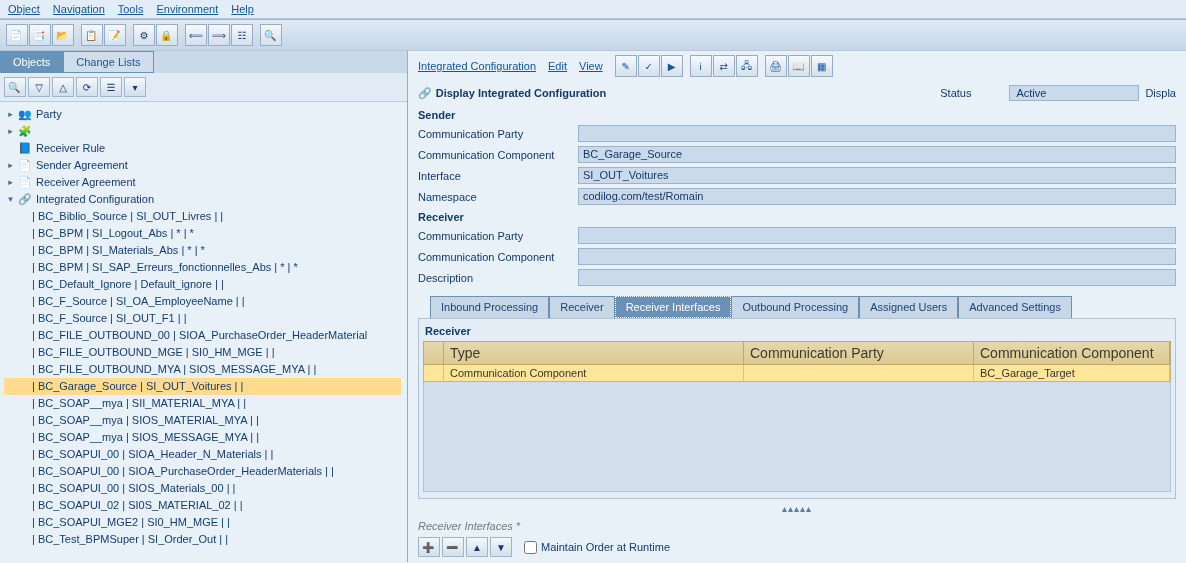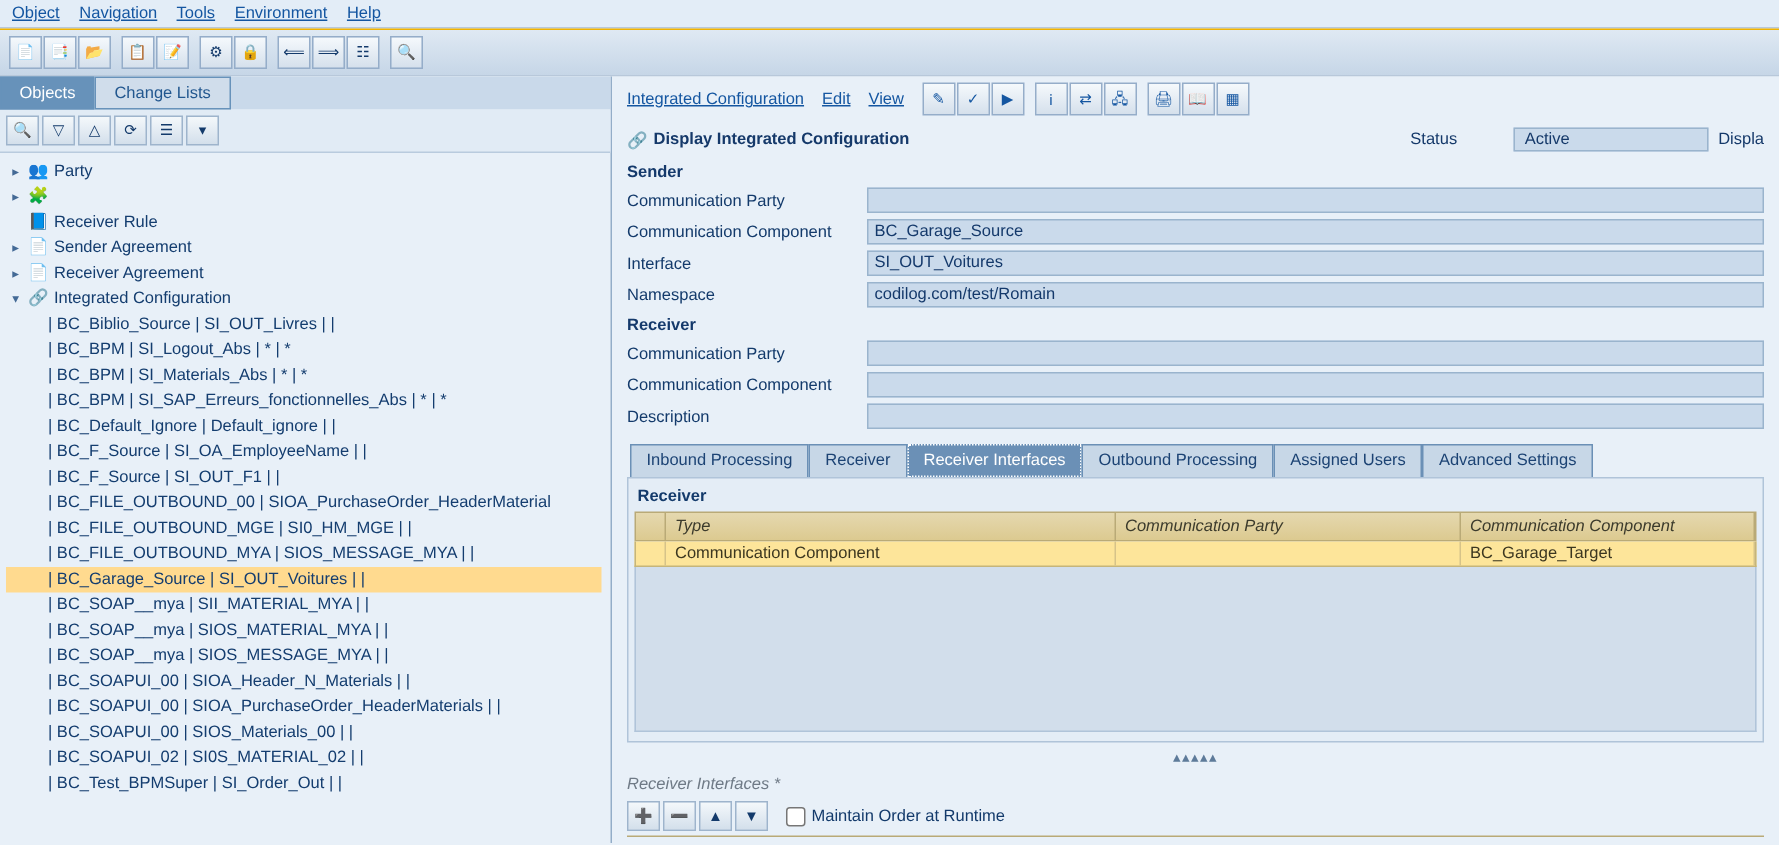--- a/index.html
+++ b/index.html
@@ -28,25 +28,25 @@
   .rmenu { padding:4px 6px; display:flex; align-items:center; color:#1456A1; }
   .rmenu .link { text-decoration:underline; margin-right:12px; cursor:pointer; }
   .header-line { display:flex; align-items:center; padding:4px 6px; font-weight:bold; color:#15396A; }
   .header-line .status-label { margin-left:auto; font-weight:normal; margin-right:6px; }
   .header-line .status-val { background:#CADAEB;border:1px solid #9AB4CD;padding:1px 6px;width:130px;font-weight:normal;margin-left:32px; }
   .header-line .display-link { margin-left:6px; font-weight:normal; }
   .formrow { display:flex; align-items:center; padding:2px 6px; }
   .formrow .lbl { width:160px; }
   .formrow .val { flex:1; background:#CADAEB; border:1px solid #9AB4CD; padding:1px 4px; height:17px; color:#14396B; overflow:hidden; }
   .sect-hd { font-weight:bold; padding:4px 6px 2px; color:#14396B; }
-  .tabstrip { display:flex; margin:8px 8px 0; }
+  .tabstrip { display:flex; margin:8px 18px 0; }
   .tabstrip .t { padding:4px 10px;border:1px solid #6B90B6;background:#C7D7E7;cursor:pointer;font-size:11px;color:#1C4374;border-bottom:none; white-space:nowrap; }
   .tabstrip .t.active { background:#6B90B6; color:#fff; border:1px dotted #fff; }
   .subpanel { border:1px solid #B0C4D9; margin:0 6px 4px; padding:6px 4px; background:#E4EDF6; }
-  .gridhead { display:flex; background:linear-gradient(#E5D8AF,#DCCA90);border:1px solid #B9AA77;font-size:11px;color:#3C3B2C;font-style:italic; }
+  .gridhead { display:flex; background:linear-gradient(#E5D8AF,#DCCA90);border:1px solid #B9AA77;font-size:14px;color:#3C3B2C; }
   .gridhead div { padding:3px 6px; border-right:1px solid #B9AA77; }
   .gridrow { display:flex; background:#FDE59A; border-left:1px solid #C6B57A;border-right:1px solid #C6B57A;border-bottom:1px solid #C6B57A; }
   .gridrow div { padding:2px 6px; border-right:1px solid #D6C389; font-size:11px; color:#3C3720; }
   .gridempty { height:110px; background:#D2DEEB; border:1px solid #B0C4D9;border-top:none; }
   .divider { text-align:center;color:#5E7B9A;font-size:10px;letter-spacing:1px; }
   .sect2 { margin:4px 6px; }
   .sect2-title { color:#6F7A86; font-style:italic; padding:2px 0; }
   .sect2-tools { display:flex; align-items:center; padding:3px 0; }
   .g2head { display:flex; background:linear-gradient(#E5D8AF,#DCCA90);border:1px solid #B9AA77; }
   .g2head div { padding:3px 6px;border-right:1px solid #B9AA77;font-size:11px;color:#3C3B2C; }
@@ -138,20 +138,21 @@
           <div class="tree-row tree-child">| BC_FILE_OUTBOUND_MGE | SI0_HM_MGE | |</div>
           <div class="tree-row tree-child">| BC_FILE_OUTBOUND_MYA | SIOS_MESSAGE_MYA | |</div>
           <div class="tree-row tree-child selected">| BC_Garage_Source | SI_OUT_Voitures | |</div>
           <div class="tree-row tree-child">| BC_SOAP__mya | SII_MATERIAL_MYA | |</div>
           <div class="tree-row tree-child">| BC_SOAP__mya | SIOS_MATERIAL_MYA | |</div>
           <div class="tree-row tree-child">| BC_SOAP__mya | SIOS_MESSAGE_MYA | |</div>
           <div class="tree-row tree-child">| BC_SOAPUI_00 | SIOA_Header_N_Materials | |</div>
           <div class="tree-row tree-child">| BC_SOAPUI_00 | SIOA_PurchaseOrder_HeaderMaterials | |</div>
           <div class="tree-row tree-child">| BC_SOAPUI_00 | SIOS_Materials_00 | |</div>
           <div class="tree-row tree-child">| BC_SOAPUI_02 | SI0S_MATERIAL_02 | |</div>
+          <div class="tree-row tree-child">| BC_SOAPUI_MGE2 | SI0_HM_MGE | |</div>
           <div class="tree-row tree-child">| BC_Test_BPMSuper | SI_Order_Out | |</div>
         </div>
     </div>
   </div>
 
   <div class="right-panel">
     <div class="rmenu">
       <span class="link">Integrated Configuration</span>
       <span class="link">Edit</span>
       <span class="link">View</span>

